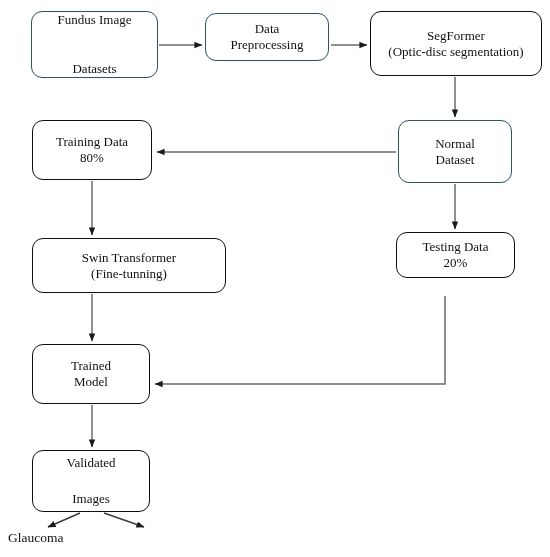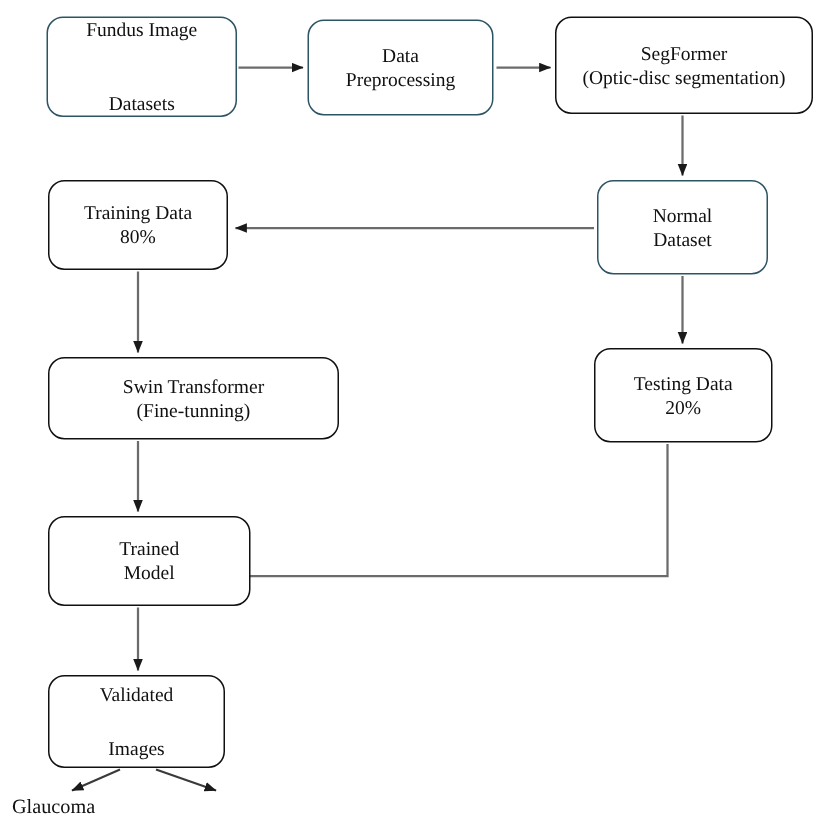--- a/index.html
+++ b/index.html
@@ -96,51 +96,51 @@
       <path d="M80,513 L48,527" marker-end="url(#arrow-dark)"></path>
       <path d="M104,513 L144,527" marker-end="url(#arrow-dark)"></path>
     </g>
   </svg>
 
   <div class="node node-teal" style="left:31px; top:11px; width:127px; height:67px;justify-content:space-between;">
     <span>Fundus Image</span>
     <span class="line2">Datasets</span>
   </div>
 
-  <div class="node node-teal" style="left:205px; top:13px; width:124px; height:64px;">
+  <div class="node node-teal" style="left:205px; top:13px; width:124px; height:48px;">
     <span>Data</span>
     <span class="line2">Preprocessing</span>
   </div>
 
   <div class="node node-dark" style="left:370px; top:11px; width:172px; height:65px;">
     <span>SegFormer</span>
     <span class="line2">(Optic-disc segmentation)</span>
   </div>
 
   <div class="node node-teal" style="left:398px; top:120px; width:114px; height:63px;">
     <span>Normal</span>
     <span class="line2">Dataset</span>
   </div>
 
   <div class="node node-dark" style="left:32px; top:120px; width:120px; height:60px;">
     <span>Training Data</span>
     <span class="line2">80%</span>
   </div>
 
-  <div class="node node-dark" style="left:396px; top:232px; width:119px; height:63px;">
+  <div class="node node-dark" style="left:396px; top:232px; width:119px; height:46px;">
     <span>Testing Data</span>
     <span class="line2">20%</span>
   </div>
 
   <div class="node node-dark" style="left:32px; top:238px; width:194px; height:55px;">
     <span>Swin Transformer</span>
     <span class="line2">(Fine-tunning)</span>
   </div>
 
-  <div class="node node-dark" style="left:32px; top:344px; width:135px; height:60px;justify-content:center;">
+  <div class="node node-dark" style="left:32px; top:344px; width:118px; height:60px;justify-content:center;">
     <span>Trained</span>
     <span class="line2">Model</span>
   </div>
 
   <div class="node node-dark" style="left:32px; top:450px; width:118px; height:62px;gap:20px;">
     <span>Validated</span>
     <span class="line2">Images</span>
   </div>
 
   <div class="leaf-label" style="left:8px; top:530px;">Glaucoma</div>

